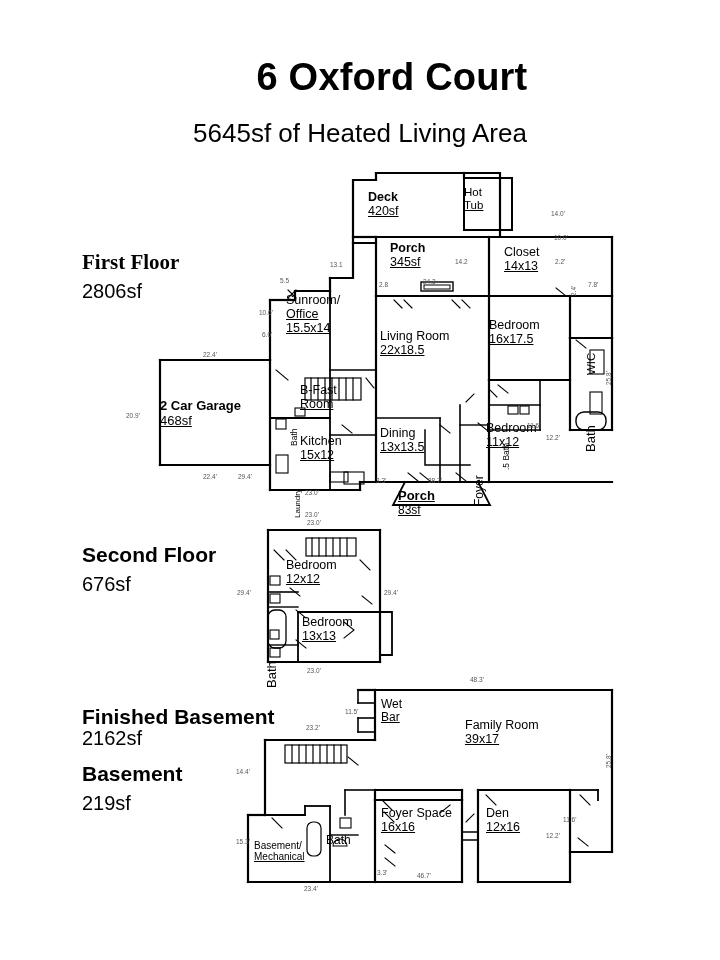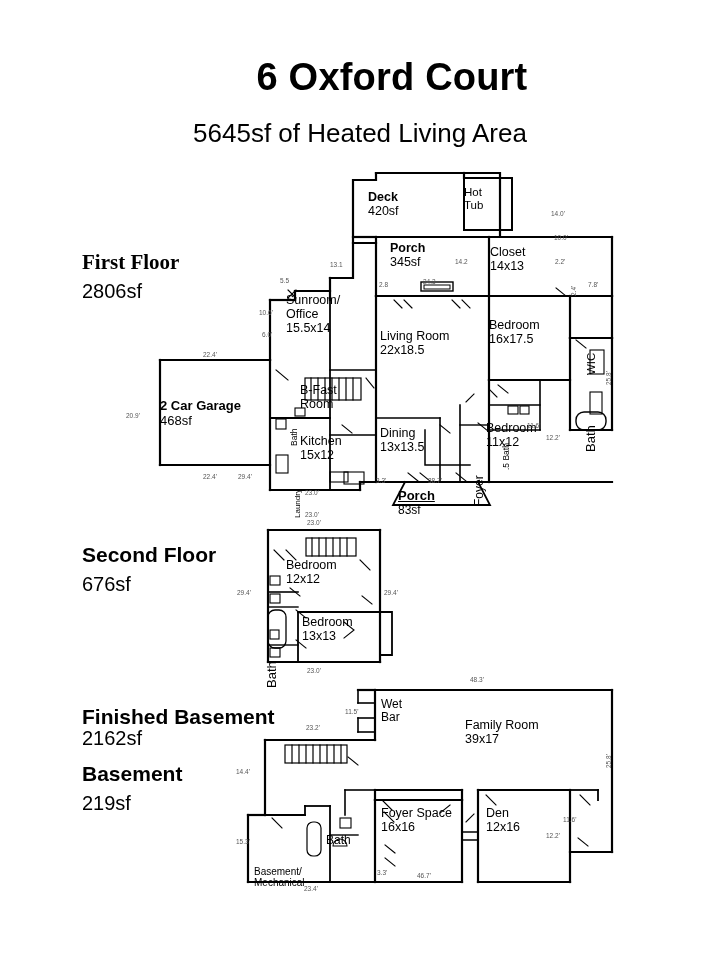--- a/index.html
+++ b/index.html
@@ -15,21 +15,21 @@
   .sect-h{position:absolute;font-size:21px;font-weight:bold;white-space:nowrap;}
   .sect-s{position:absolute;font-size:20px;font-weight:normal;white-space:nowrap;}
 
   
   #plan{position:absolute;left:0;top:0;width:720px;height:960px;}
 
   
   .rm{position:absolute;text-align:left;line-height:1.12;white-space:nowrap;
       font-size:11.5px;}
   .rm .n{display:block;}
-  .rm .d{display:block;}
+  .rm .d{display:block;text-decoration:underline;}
   .rm.big{font-size:12.5px;}
   .rm.bold .n{font-weight:bold;}
 
   
   .vrm{position:absolute;font-size:11.5px;white-space:nowrap;
        transform-origin:0 0;}
 
   
   .dim{position:absolute;font-size:6.5px;color:#555;white-space:nowrap;
        font-family:"Liberation Sans",sans-serif;}
@@ -256,21 +256,21 @@
 <div class="rm" style="left:464px;top:186px;width:48px;">
   <span class="n">Hot</span>
   <span class="d">Tub</span>
 </div>
 
 <div class="rm bold big" style="left:390px;top:241px;width:90px;">
   <span class="n">Porch</span>
   <span class="d">345sf</span>
 </div>
 
-<div class="rm big" style="left:490px;top:245px;width:62px;">
+<div class="rm big" style="left:504px;top:245px;width:62px;">
   <span class="n">Closet</span>
   <span class="d">14x13</span>
 </div>
 
 <div class="rm big" style="left:286px;top:293px;width:86px;">
   <span class="n">Sunroom/</span>
   <span class="d">Office</span>
   <span class="d">15.5x14</span>
 </div>
 
@@ -365,21 +365,21 @@
 <div class="rm big" style="left:381px;top:806px;width:78px;">
   <span class="n">Foyer Space</span>
   <span class="d">16x16</span>
 </div>
 
 <div class="rm big" style="left:486px;top:806px;width:72px;">
   <span class="n">Den</span>
   <span class="d">12x16</span>
 </div>
 
-<div class="rm" style="left:254px;top:866px;width:72px;font-size:10px;">
+<div class="rm" style="left:254px;top:840px;width:72px;font-size:10px;">
   <span class="n">Basement/</span>
   <span class="d">Mechanical</span>
 </div>
 
 <div class="rm" style="left:326px;top:834px;width:48px;font-size:12px;">
   <span class="n">Bath</span>
 </div>
 
 <div class="dim" style="left:280px;top:277px;">5.5</div>
 <div class="dim" style="left:330px;top:261px;">13.1</div>

